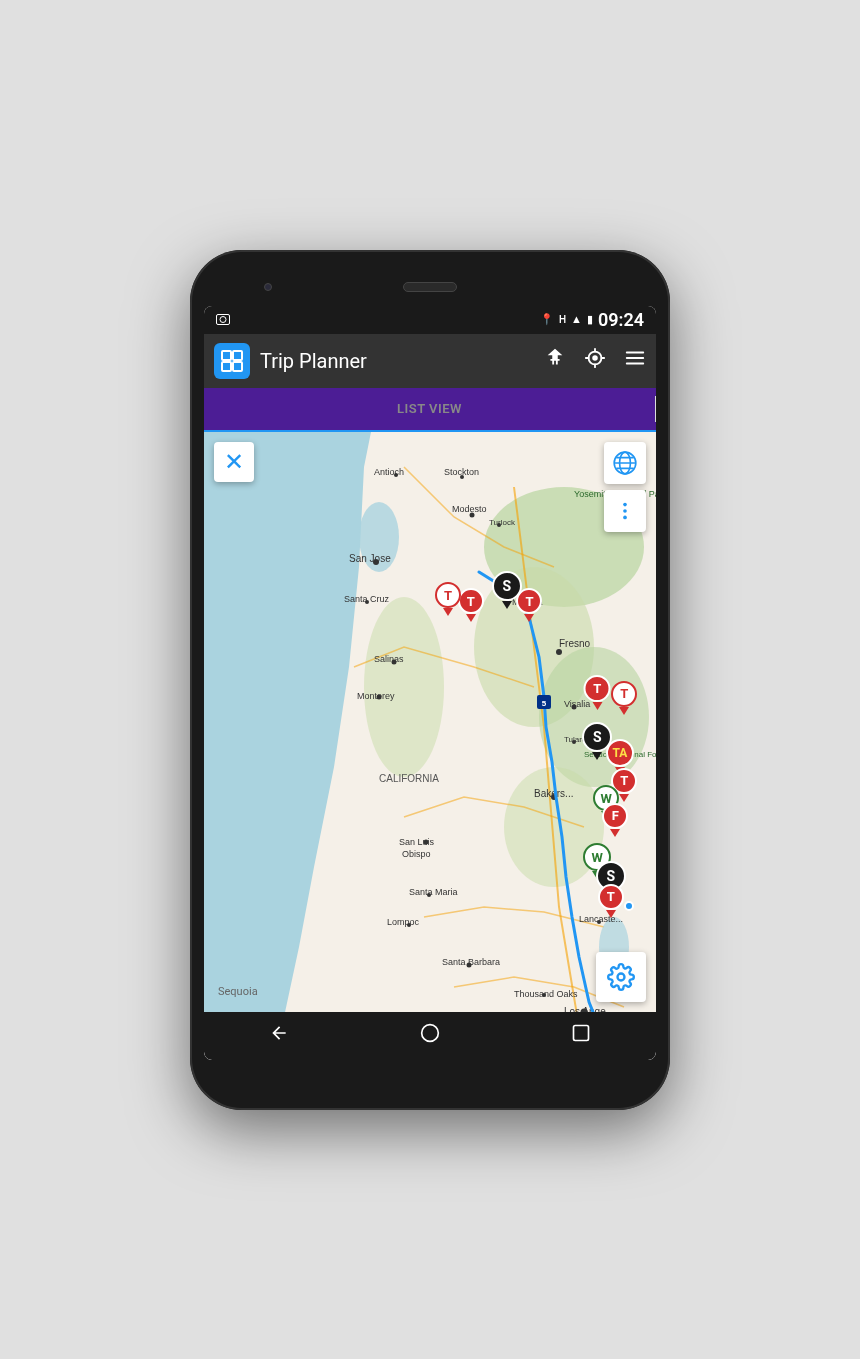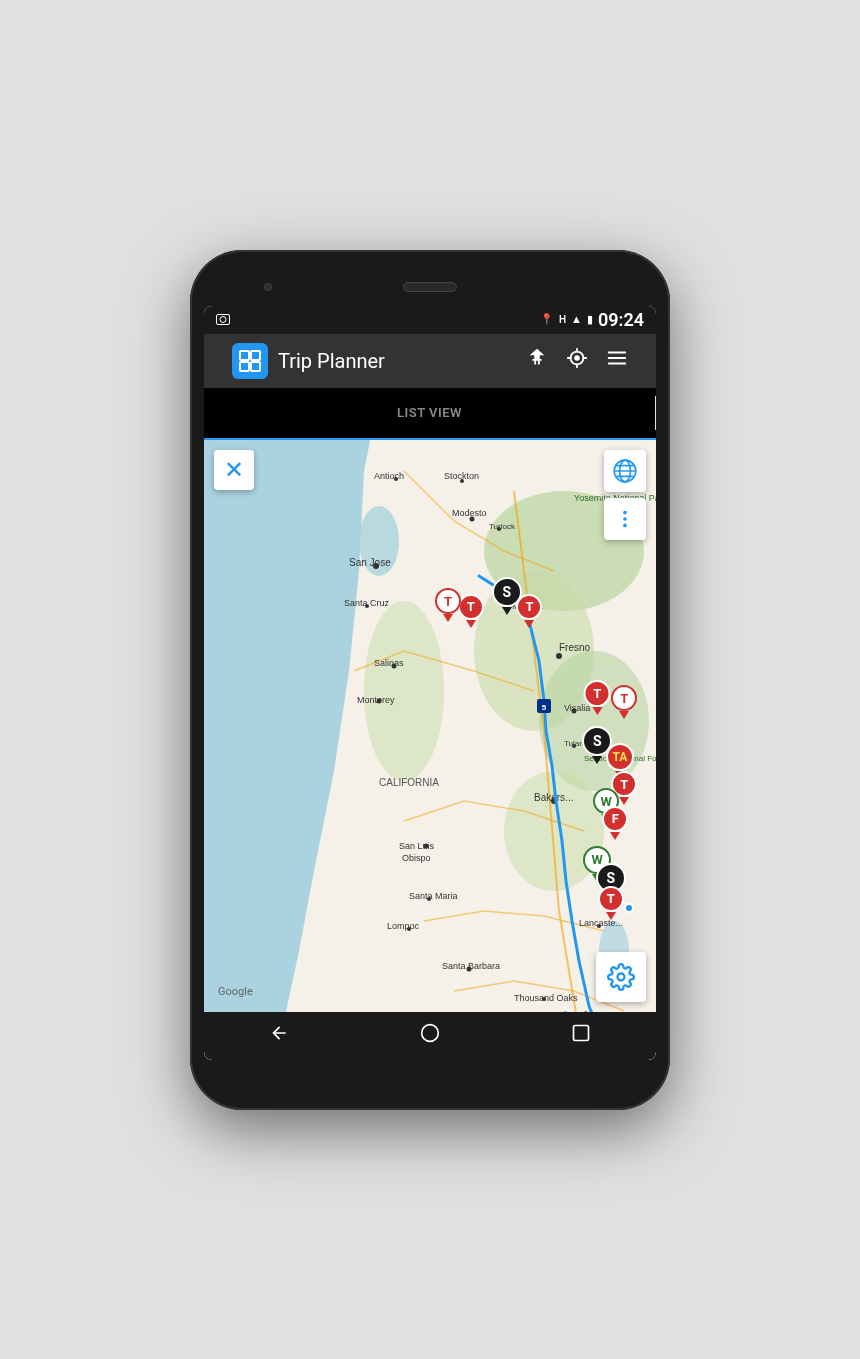--- a/index.html
+++ b/index.html
@@ -82,21 +82,21 @@
       border: 1px solid #fff;
       border-radius: 50%;
     }
 
     
     .app-bar {
       background: #333333;
       height: 54px;
       display: flex;
       align-items: center;
-      padding: 0 28px;
+      padding: 0 10px;
       gap: 10px;
       flex-shrink: 0;
     }
     .app-logo {
       width: 36px; height: 36px;
       background: #2196F3;
       border-radius: 6px;
       display: flex; align-items: center; justify-content: center;
       color: #fff; font-weight: bold; font-size: 13px;
       flex-shrink: 0;
@@ -111,22 +111,22 @@
       display: flex; align-items: center; gap: 18px;
     }
     .app-bar-icon {
       color: #fff;
       font-size: 20px;
       cursor: pointer;
     }
 
     
     .tab-bar {
-      background: #000000;
-      height: 52px;
+      background: #4c1d95;
+      height: 44px;
       display: flex;
       flex-shrink: 0;
       border-bottom: 2px solid #2196F3;
     }
     .tab {
       flex: 1;
       display: flex;
       align-items: center;
       justify-content: center;
       font-size: 13px;
@@ -528,21 +528,21 @@
       <div style="position:absolute; left:94%; top:81%; width:10px; height:10px; background:#2196F3; border-radius:50%; border:2px solid #fff; transform:translateX(-50%); z-index:6;"></div>
 
       <div class="map-settings-btn">
         <svg width="28" height="28" viewBox="0 0 24 24" fill="none" stroke="#2196F3" stroke-width="2">
           <circle cx="12" cy="12" r="3"></circle>
           <path d="M19.4 15a1.65 1.65 0 0 0 .33 1.82l.06.06a2 2 0 0 1-2.83 2.83l-.06-.06a1.65 1.65 0 0 0-1.82-.33 1.65 1.65 0 0 0-1 1.51V21a2 2 0 0 1-4 0v-.09A1.65 1.65 0 0 0 9 19.4a1.65 1.65 0 0 0-1.82.33l-.06.06a2 2 0 0 1-2.83-2.83l.06-.06A1.65 1.65 0 0 0 4.68 15a1.65 1.65 0 0 0-1.51-1H3a2 2 0 0 1 0-4h.09A1.65 1.65 0 0 0 4.6 9a1.65 1.65 0 0 0-.33-1.82l-.06-.06a2 2 0 0 1 2.83-2.83l.06.06A1.65 1.65 0 0 0 9 4.68a1.65 1.65 0 0 0 1-1.51V3a2 2 0 0 1 4 0v.09a1.65 1.65 0 0 0 1 1.51 1.65 1.65 0 0 0 1.82-.33l.06-.06a2 2 0 0 1 2.83 2.83l-.06.06A1.65 1.65 0 0 0 19.4 9a1.65 1.65 0 0 0 1.51 1H21a2 2 0 0 1 0 4h-.09a1.65 1.65 0 0 0-1.51 1z"></path>
         </svg>
       </div>
 
       <div class="google-watermark">
-        <span style="color:#666; font-size:11px;">Google</span>
+        <span style="color:#666; font-size:11px;">Sequoia</span>
       </div>
     </div>
 
     <div class="phone-bottom-bar">
       <div class="nav-btn">
         <svg width="20" height="20" viewBox="0 0 24 24" fill="white">
           <path d="M20 11H7.83l5.59-5.59L12 4l-8 8 8 8 1.41-1.41L7.83 13H20v-2z"></path>
         </svg>
       </div>
       <div class="nav-btn">

